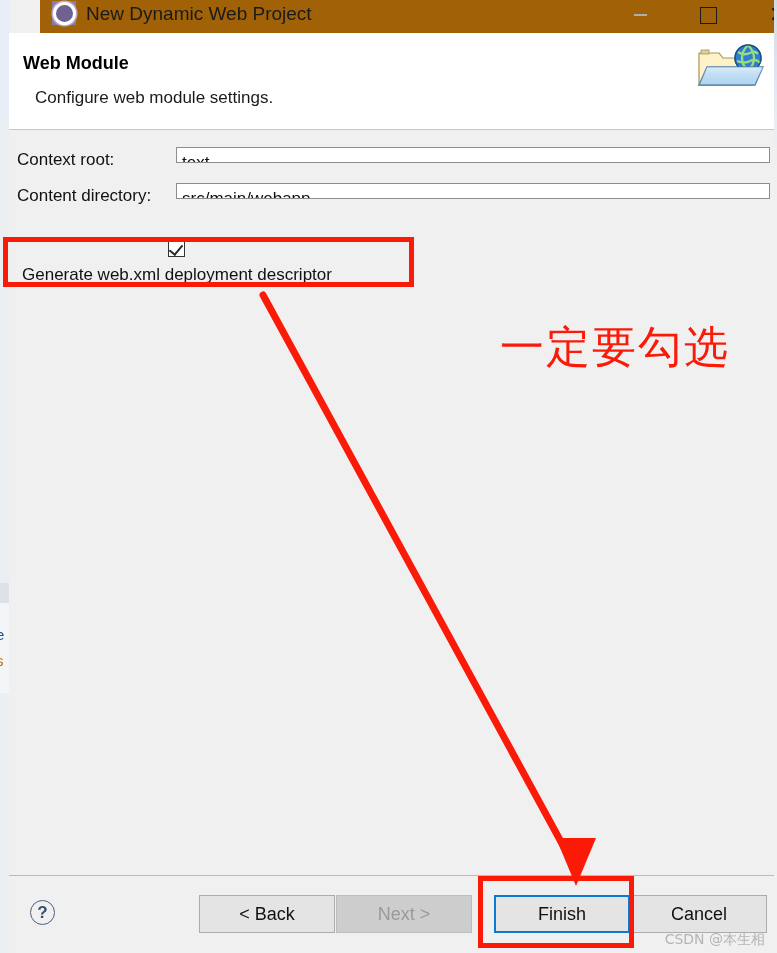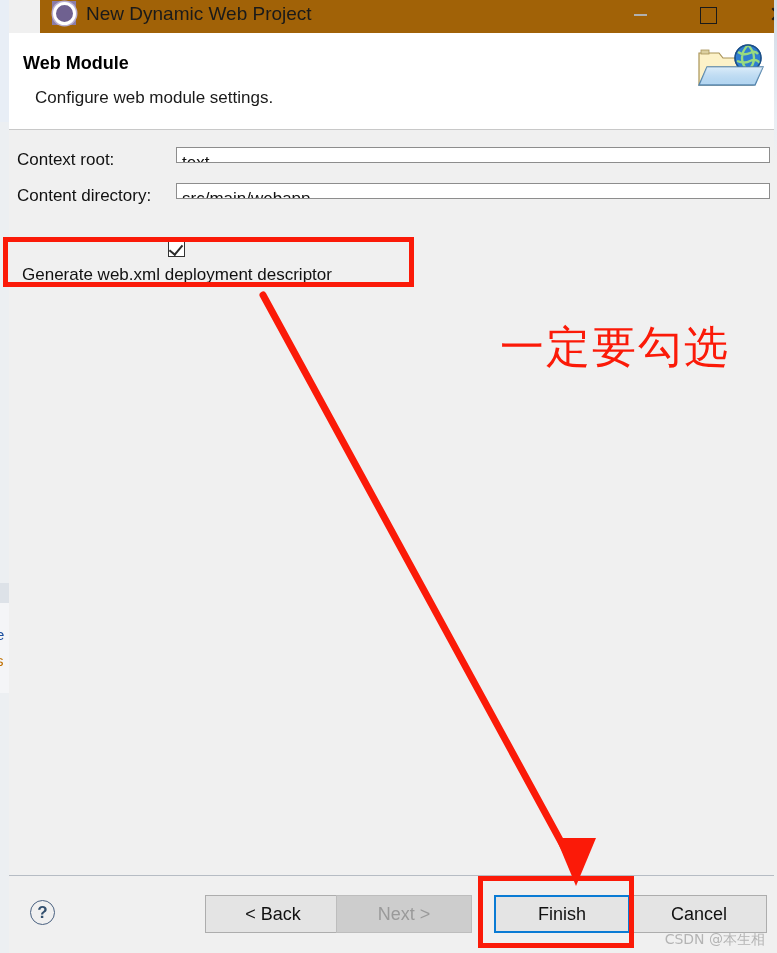--- a/index.html
+++ b/index.html
@@ -165,21 +165,21 @@
     box-sizing:border-box;
   }
   .btn{
     position:absolute;top:19px;height:38px;
     background:#e4e4e4;
     border:1px solid #adadad;
     box-sizing:border-box;
     font-size:18px;color:#111;
     display:flex;align-items:center;justify-content:center;
   }
-  #btn-back{left:196px;width:136px;}
+  #btn-back{left:190px;width:136px;}
   #btn-next{left:327px;width:136px;background:#cdcdcd;border-color:#bdbdbd;color:#9a9a9a;}
   #btn-finish{left:485px;width:136px;background:#e4e4e4;border:2px solid #0a7bd4;}
   #btn-cancel{left:622px;width:136px;}
 
   .watermark{
     position:absolute;right:12px;top:931px;
     font-size:14px;color:#b4b4b4;
     font-family:"DejaVu Sans","Liberation Sans",sans-serif;
     white-space:nowrap;
   }

